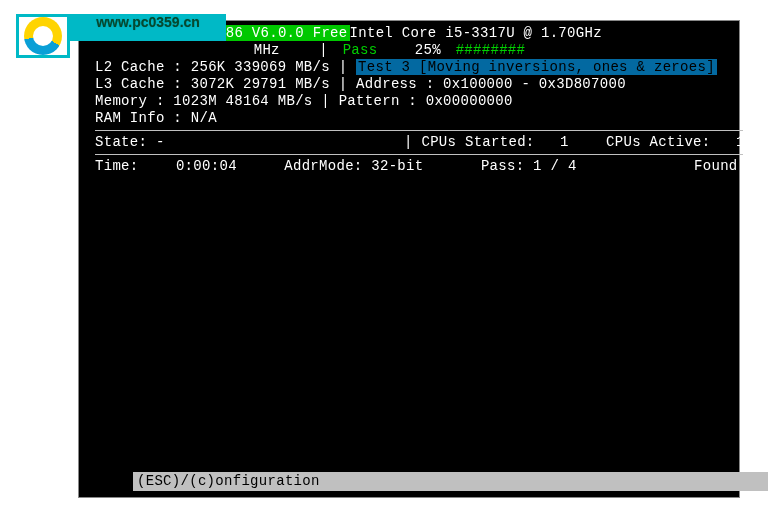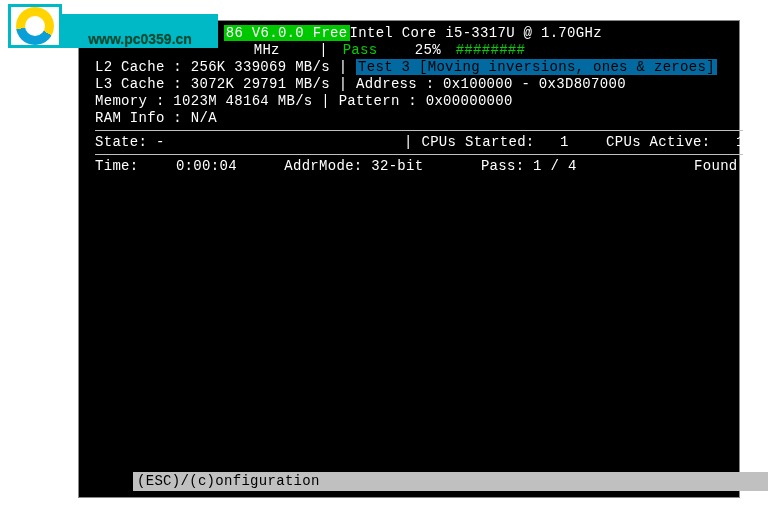--- a/index.html
+++ b/index.html
@@ -21,28 +21,28 @@
     height: 478px;
     background: #000;
     color: #c0c0c0;
     border: 1px solid #888;
     padding: 4px 16px;
     letter-spacing: 0.3px;
     white-space: nowrap;
   }
   .watermark {
     position: absolute;
-    left: 8px;
+    left: 16px;
     top: 14px;
     width: 210px;
-    height: 34px;
+    height: 27px;
     z-index: 10;
     background: #00b9c6;
     display: flex;
-    align-items: flex-end;
+    align-items: flex-start;
   }
   .watermark .logo {
     width: 54px;
     background: #fff;
     border: 3px solid #00b9c6;
     display: flex;
     align-items: center;
     justify-content: center;
   }
   .watermark .logo-inner {

